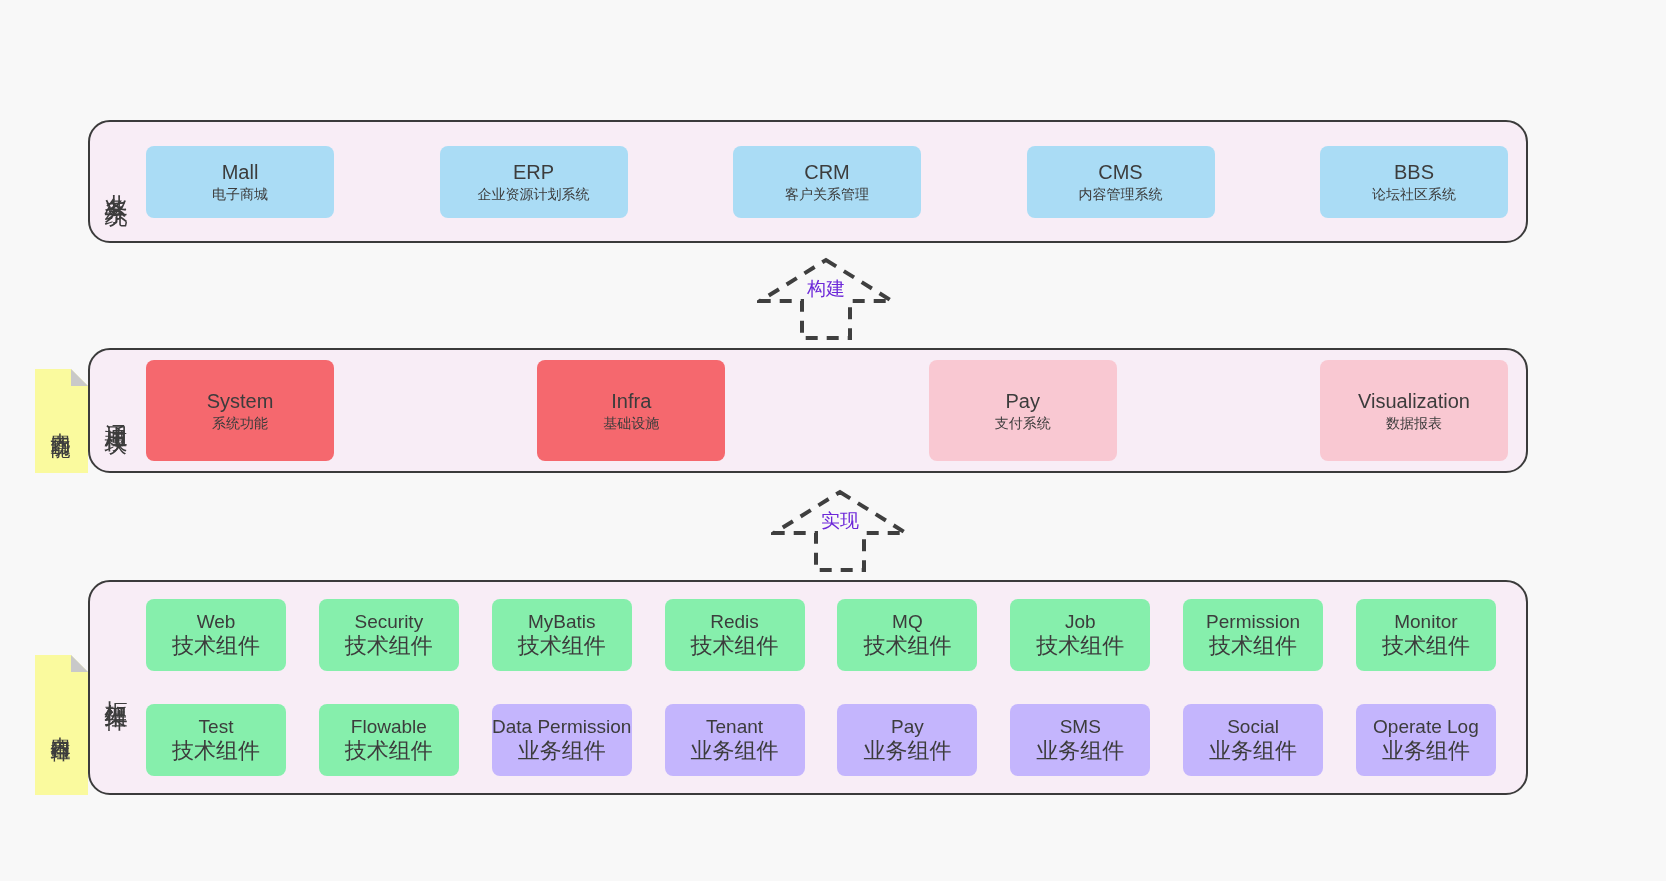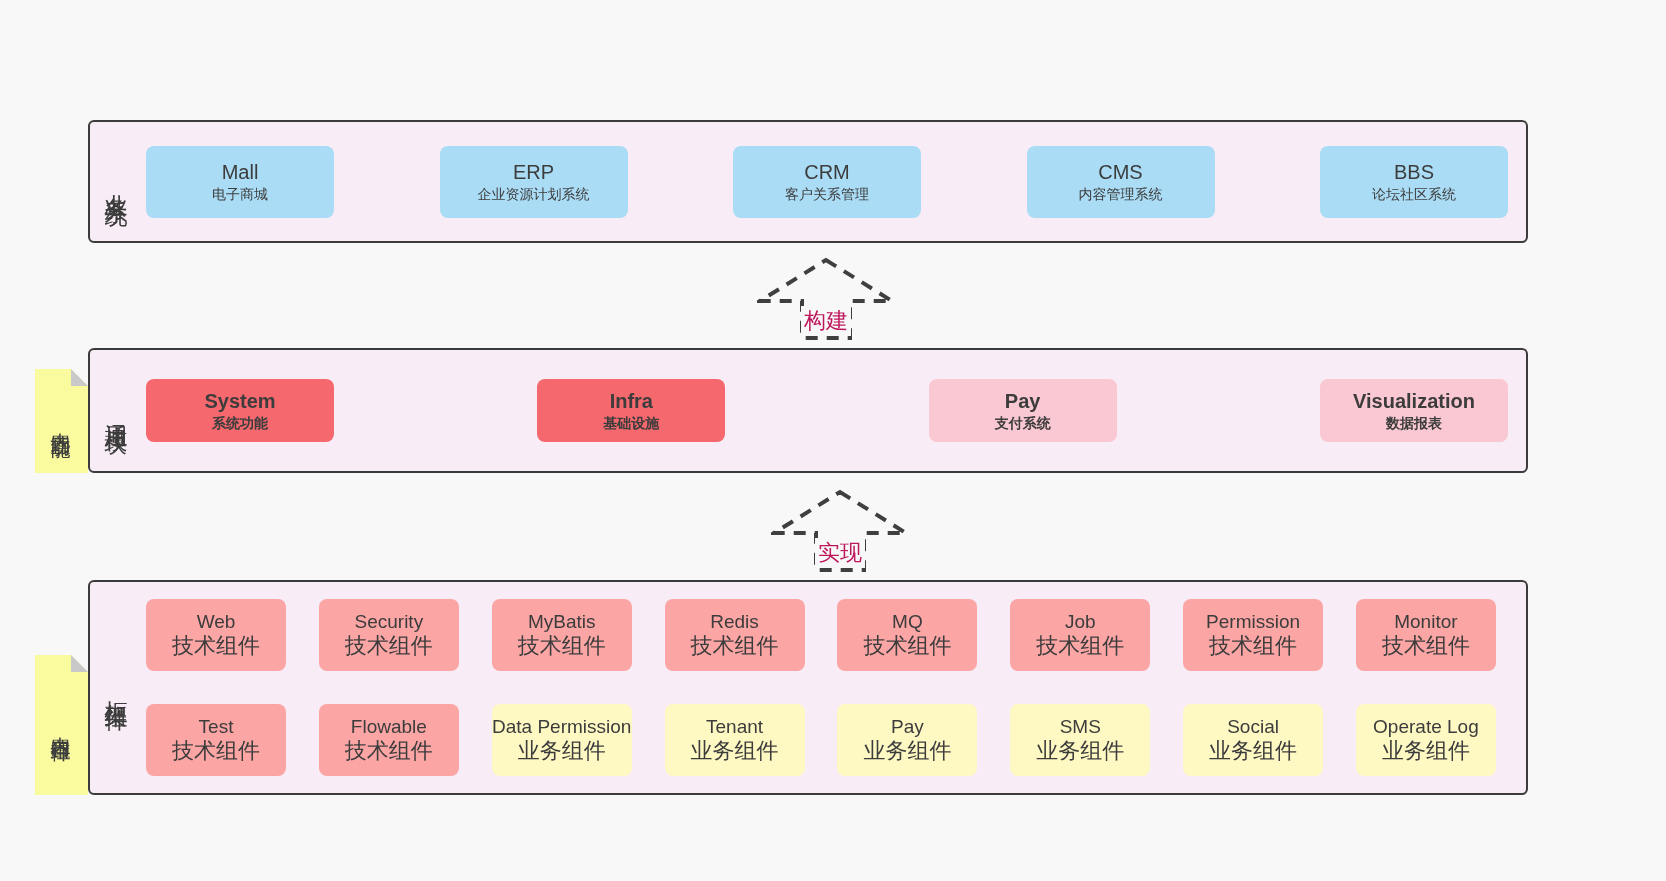--- a/index.html
+++ b/index.html
@@ -13,21 +13,21 @@
     background:#f8f8f8;
     overflow:hidden;
     color:#3c3c3c;
   }
   
   .panel{
     position:absolute;
     left:88px;width:1440px;
     background:#f8edf6;
     border:2px solid #3b3b3b;
-    border-radius:6px;
+    border-radius:22px;
     display:flex;
     box-sizing:border-box;
   }
   .panel-business{top:120px;height:123px;}
   .panel-modules{top:348px;height:125px;}
   .panel-framework{top:580px;height:215px;}
   .panel-label{
     width:54px;
     display:flex;align-items:center;justify-content:center;
     writing-mode:vertical-rl;
@@ -47,31 +47,31 @@
   
   .box{
     border-radius:8px;
     display:flex;flex-direction:column;align-items:center;justify-content:center;
     text-align:center;
     line-height:1.32;
     box-sizing:border-box;
     flex:none;
   }
   .box-lg{width:188px;height:72px;}
-  .panel-modules .box-lg{height:63px;font-weight:bold;}
+  .panel-modules .box-lg{height:101px;}
   .box-sm{width:140px;height:72px;line-height:1.18;}
   .box-title{font-size:20px;}
   .box-sub{font-size:14px;}
   .box-sm .box-title{font-size:19px;}
   .box-sm .box-sub{font-size:22px;}
   .v-blue{background:#aadcf5;}
   .v-red{background:#f5686e;}
   .v-pink{background:#f9c8d2;}
-  .v-green{background:#fca5a5;}
-  .v-green-light{background:#fef9c3;}
+  .v-green{background:#86efac;}
+  .v-green-light{background:#c4b5fd;}
   
   .tab{
     position:absolute;
     left:35px;width:53px;
     background:#fafa9e;
     display:flex;align-items:center;justify-content:center;
   }
   .tab-modules{top:369px;height:104px;}
   .tab-framework{top:655px;height:140px;}
   .tab-text{
@@ -87,26 +87,26 @@
   .fold-bg{background:#f8f8f8;clip-path:polygon(0 0,100% 0,100% 100%);}
   .fold-gray{background:#c9c9c9;clip-path:polygon(0 0,100% 100%,0 100%);}
   
   .arrow{
     position:absolute;width:138px;height:84px;
   }
   .arrow-build{left:757px;top:257px;}
   .arrow-implement{left:771px;top:489px;}
   .arrow svg{position:absolute;inset:0;}
   .arrow-label{
-    position:absolute;left:50%;top:64px;
+    position:absolute;left:50%;top:32px;
     transform:translate(-50%,-50%);
     background:#f8f8f8;
     padding:0 3px;
-    font-size:22px;
-    color:#be185d;
+    font-size:19px;
+    color:#6d28d9;
     white-space:nowrap;
   }
 </style>
 </head>
 <body>
 
 <div class="canvas">
 
   <div class="panel panel-business">
     <div class="panel-label">业务系统</div>

